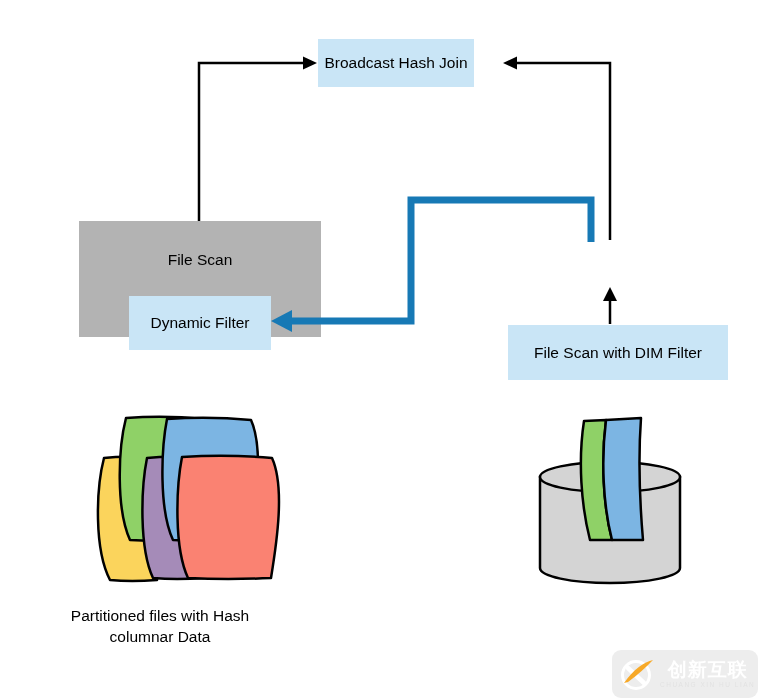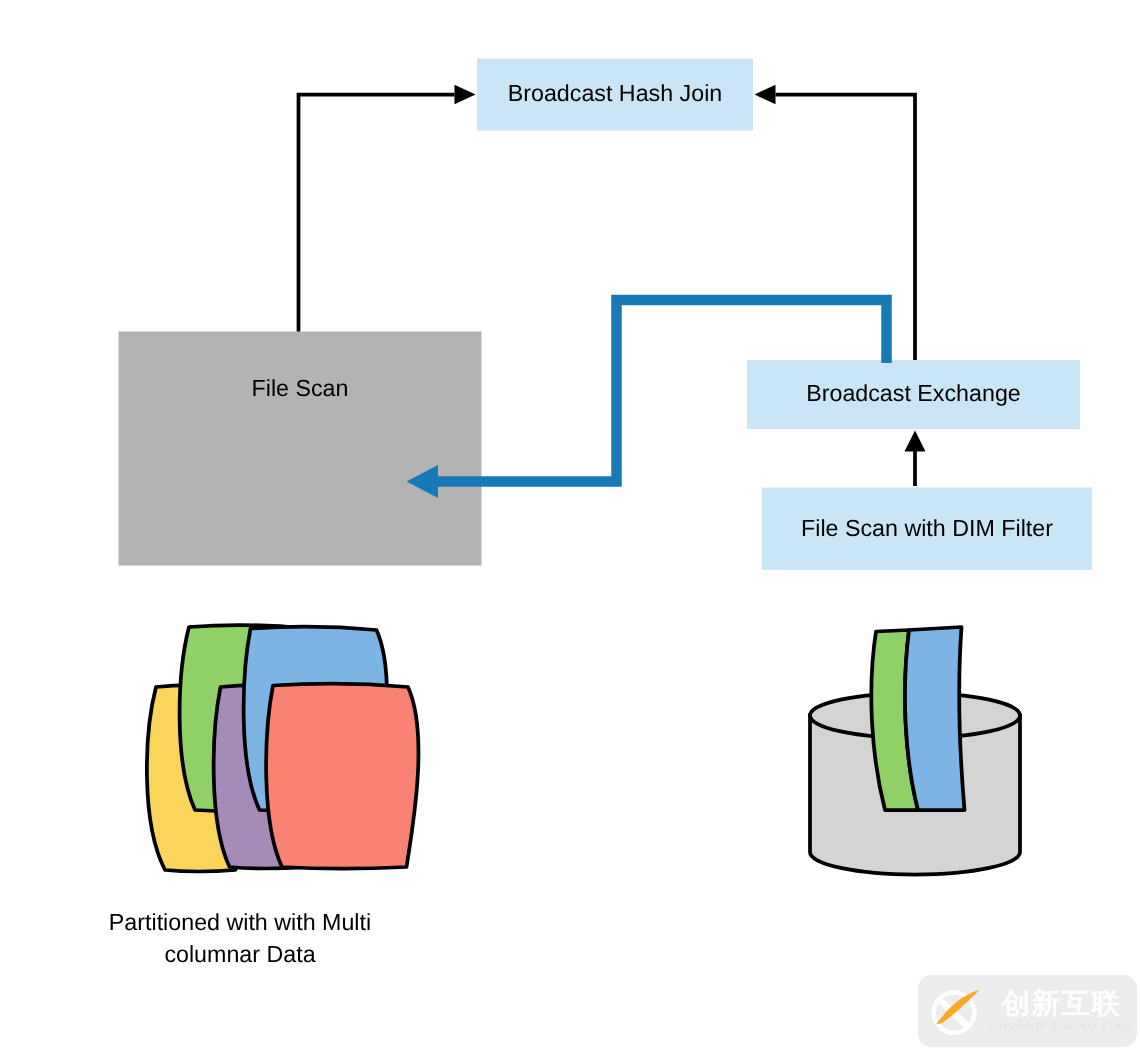--- a/index.html
+++ b/index.html
@@ -21,26 +21,26 @@
   html,body{margin:0;padding:0;background:#ffffff;}
   #canvas{
     position:relative;width:760px;height:700px;background:#ffffff;overflow:hidden;
     font-family:"Liberation Sans","DejaVu Sans",sans-serif;color:var(--text-color);
   }
   .node{
     position:absolute;display:flex;align-items:center;justify-content:center;
     background:var(--node-fill);font-size:15.5px;text-align:center;line-height:20px;
     z-index:2;box-sizing:border-box;
   }
-  #bhj-box{left:318px;top:39px;width:184px;height:48px;}
+  #bhj-box{left:318px;top:39px;width:156px;height:48px;}
   #be-box{left:498px;top:240px;width:222px;height:46px;}
   #dim-box{left:508px;top:325px;width:220px;height:55px;}
   #dim-box .inner{width:170px;}
   #filescan-box{
-    position:absolute;left:79px;top:221px;width:242px;height:156px;
+    position:absolute;left:79px;top:221px;width:242px;height:116px;
     background:var(--container-fill);z-index:1;box-sizing:border-box;
   }
   #filescan-label{
     position:absolute;left:0;top:30px;width:100%;text-align:center;font-size:15.5px;
   }
   #df-box{left:129px;top:296px;width:142px;height:54px;}
   .caption{
     position:absolute;font-size:15.5px;line-height:21px;text-align:center;z-index:2;
   }
   #caption-left{left:50px;top:605px;width:220px;}
@@ -61,30 +61,30 @@
 <div id="canvas">
 
   <div class="node" id="bhj-box">
     <span>Broadcast Hash Join</span>
   </div>
 
   <div id="filescan-box">
     <div id="filescan-label">File Scan</div>
   </div>
 
+  <div class="node" id="df-box">
+    <span>Dynamic Filter</span>
+  </div>
 
-  <div class="node" id="be-box">
-    <span>Broadcast Exchange</span>
-  </div>
 
   <div class="node" id="dim-box">
     <span class="inner">File Scan with DIM Filter</span>
   </div>
 
-  <div class="caption" id="caption-left">Partitioned with with Multi columnar Data</div>
+  <div class="caption" id="caption-left">Partitioned files with Hash columnar Data</div>
 
   <svg id="wires" viewBox="0 0 760 700" xmlns="http://www.w3.org/2000/svg">
 
     <path d="M 199,221 L 199,63 L 303,63" fill="none" stroke="var(--arrow-black)" stroke-width="2.5"></path>
     <polygon points="303,56.5 317,63 303,69.5" fill="var(--arrow-black)"></polygon>
 
     <path d="M 610,240 L 610,63 L 517,63" fill="none" stroke="var(--arrow-black)" stroke-width="2.5"></path>
     <polygon points="517,56.5 503,63 517,69.5" fill="var(--arrow-black)"></polygon>
 
     <path d="M 610,324 L 610,300" fill="none" stroke="var(--arrow-black)" stroke-width="2.5"></path>

